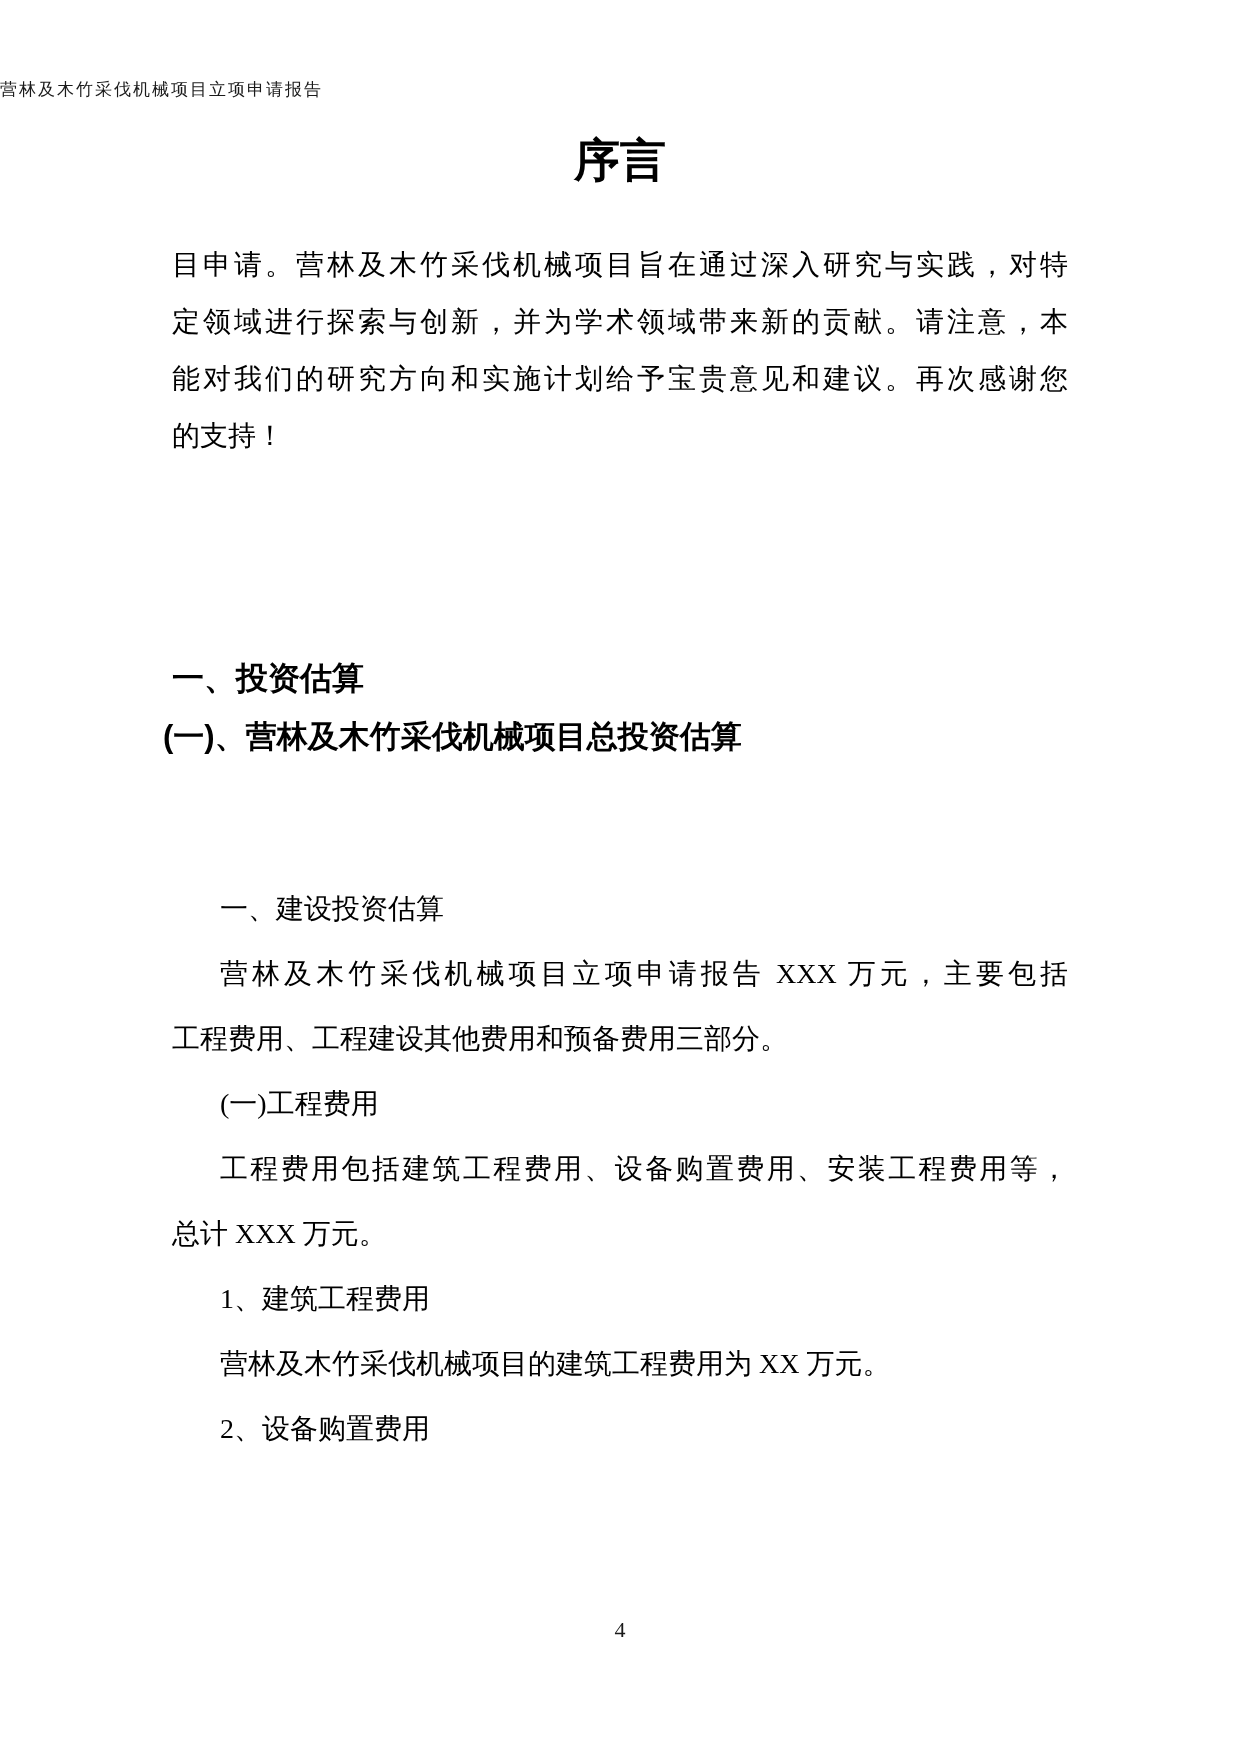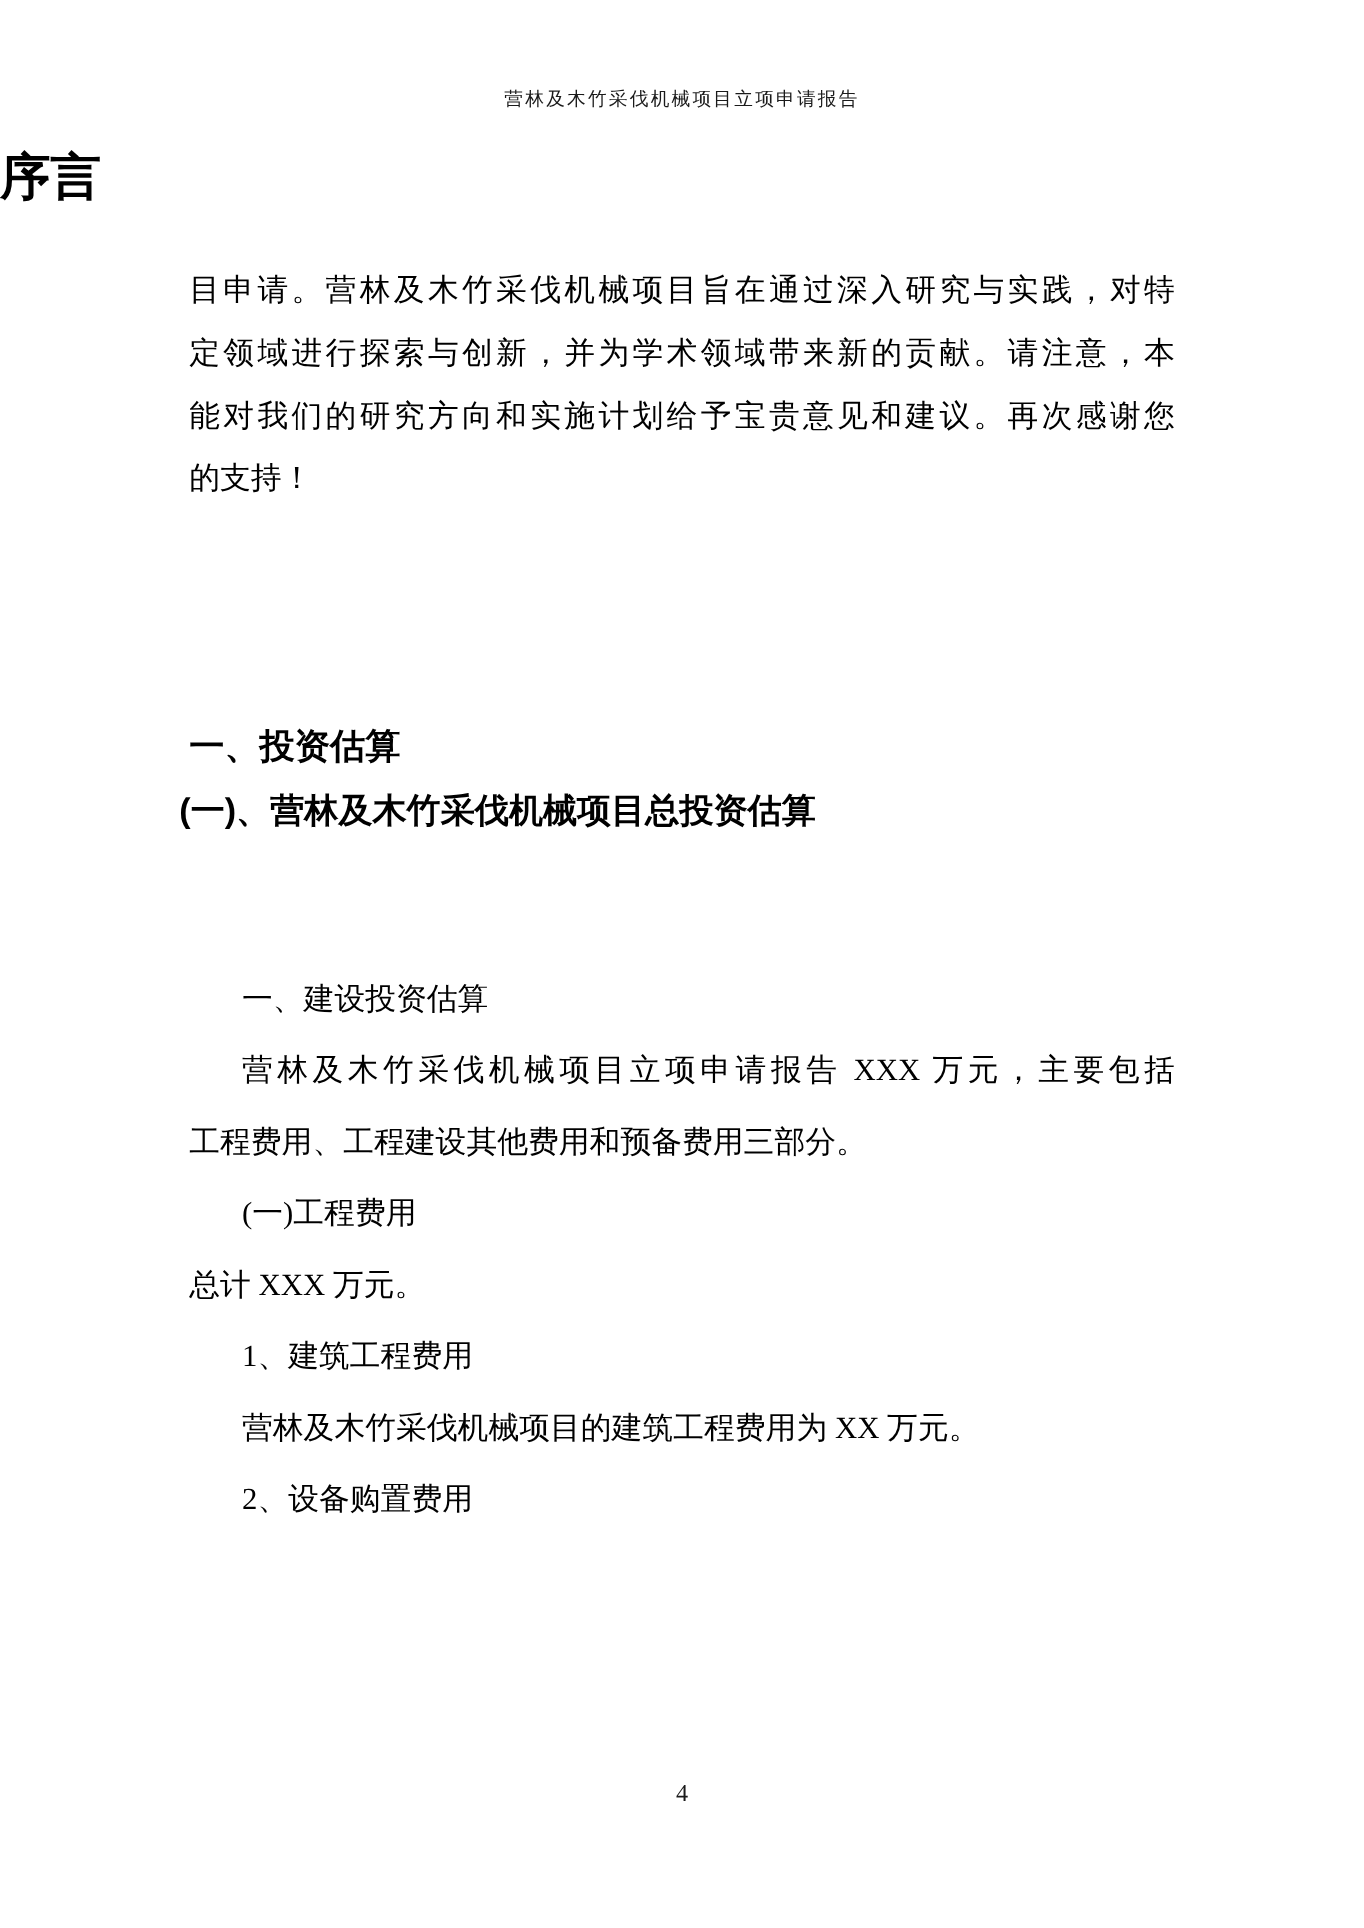--- a/index.html
+++ b/index.html
@@ -6,29 +6,29 @@
   #page{
     position:relative;
     width:1240px;height:1753px;
     background:#ffffff;
     overflow:hidden;
     color:#000000;
     font-family:"Liberation Serif","DejaVu Serif",serif;
   }
   .doc-header{
     position:absolute;top:78px;left:0;width:1240px;
-    text-align:center;
+    text-align:left;
     font-size:17px;
     letter-spacing:2px;
     color:#1a1a1a;
     font-family:"Liberation Serif","DejaVu Serif",serif;
   }
   .doc-title{
     position:absolute;top:130px;left:0;width:1240px;
-    text-align:left;
+    text-align:center;
     font-size:46px;
     font-weight:900;
     font-family:"Liberation Sans","DejaVu Sans",sans-serif;
     color:#000000;
   }
   .preface{
     position:absolute;top:236px;left:172px;width:896px;
   }
   .preface .line{
     height:57px;line-height:57px;
@@ -89,20 +89,21 @@
 
   <div class="h1">一、投资估算</div>
 
   <div class="h2">(一)、营林及木竹采伐机械项目总投资估算</div>
 
   <div class="body-block">
     <div class="line ind">一、建设投资估算</div>
     <div class="line jl ind">营林及木竹采伐机械项目立项申请报告 XXX 万元，主要包括</div>
     <div class="line">工程费用、工程建设其他费用和预备费用三部分。</div>
     <div class="line ind">(一)工程费用</div>
+    <div class="line jl ind">工程费用包括建筑工程费用、设备购置费用、安装工程费用等，</div>
     <div class="line">总计 XXX 万元。</div>
     <div class="line ind">1、建筑工程费用</div>
     <div class="line ind">营林及木竹采伐机械项目的建筑工程费用为 XX 万元。</div>
     <div class="line ind">2、设备购置费用</div>
   </div>
 
   <div class="page-num">4</div>
 
 </div>
 

